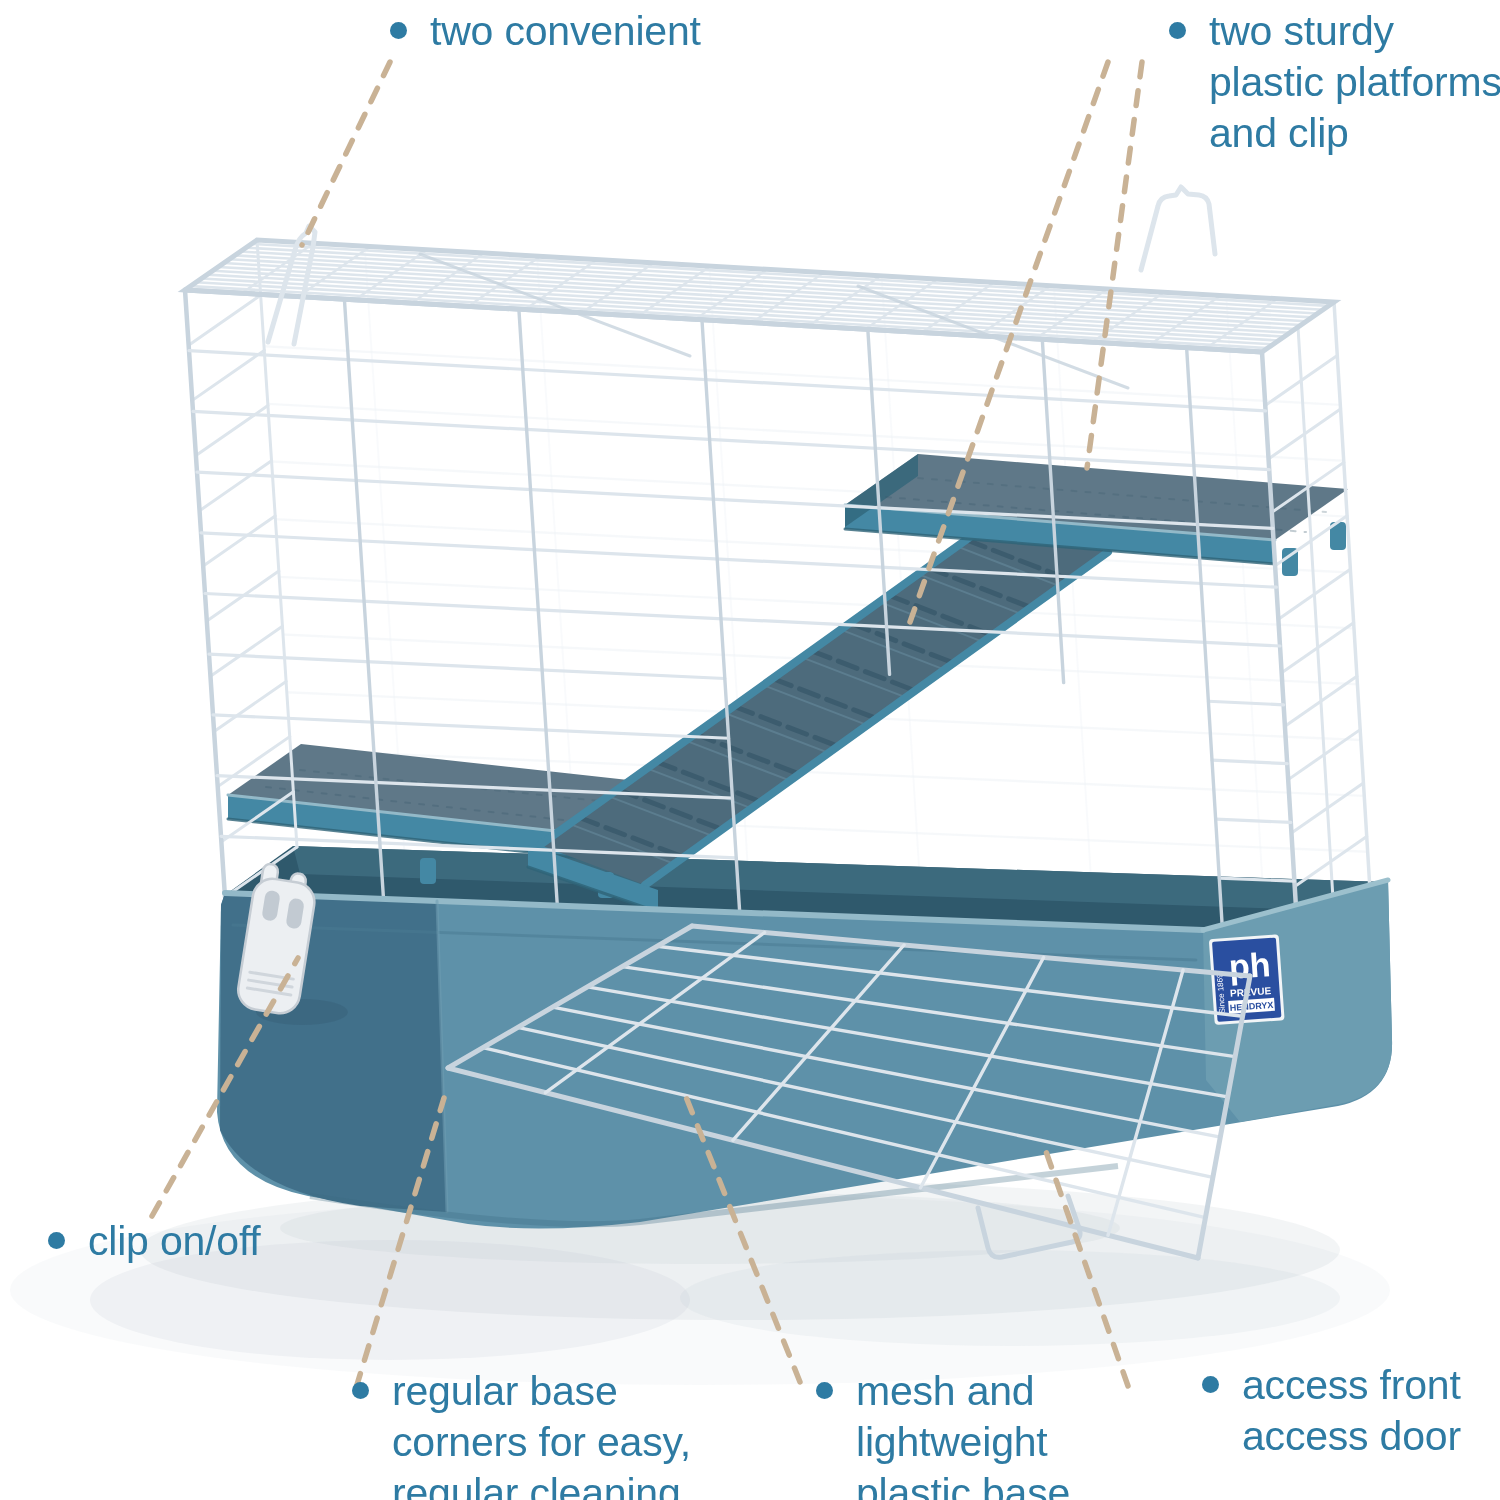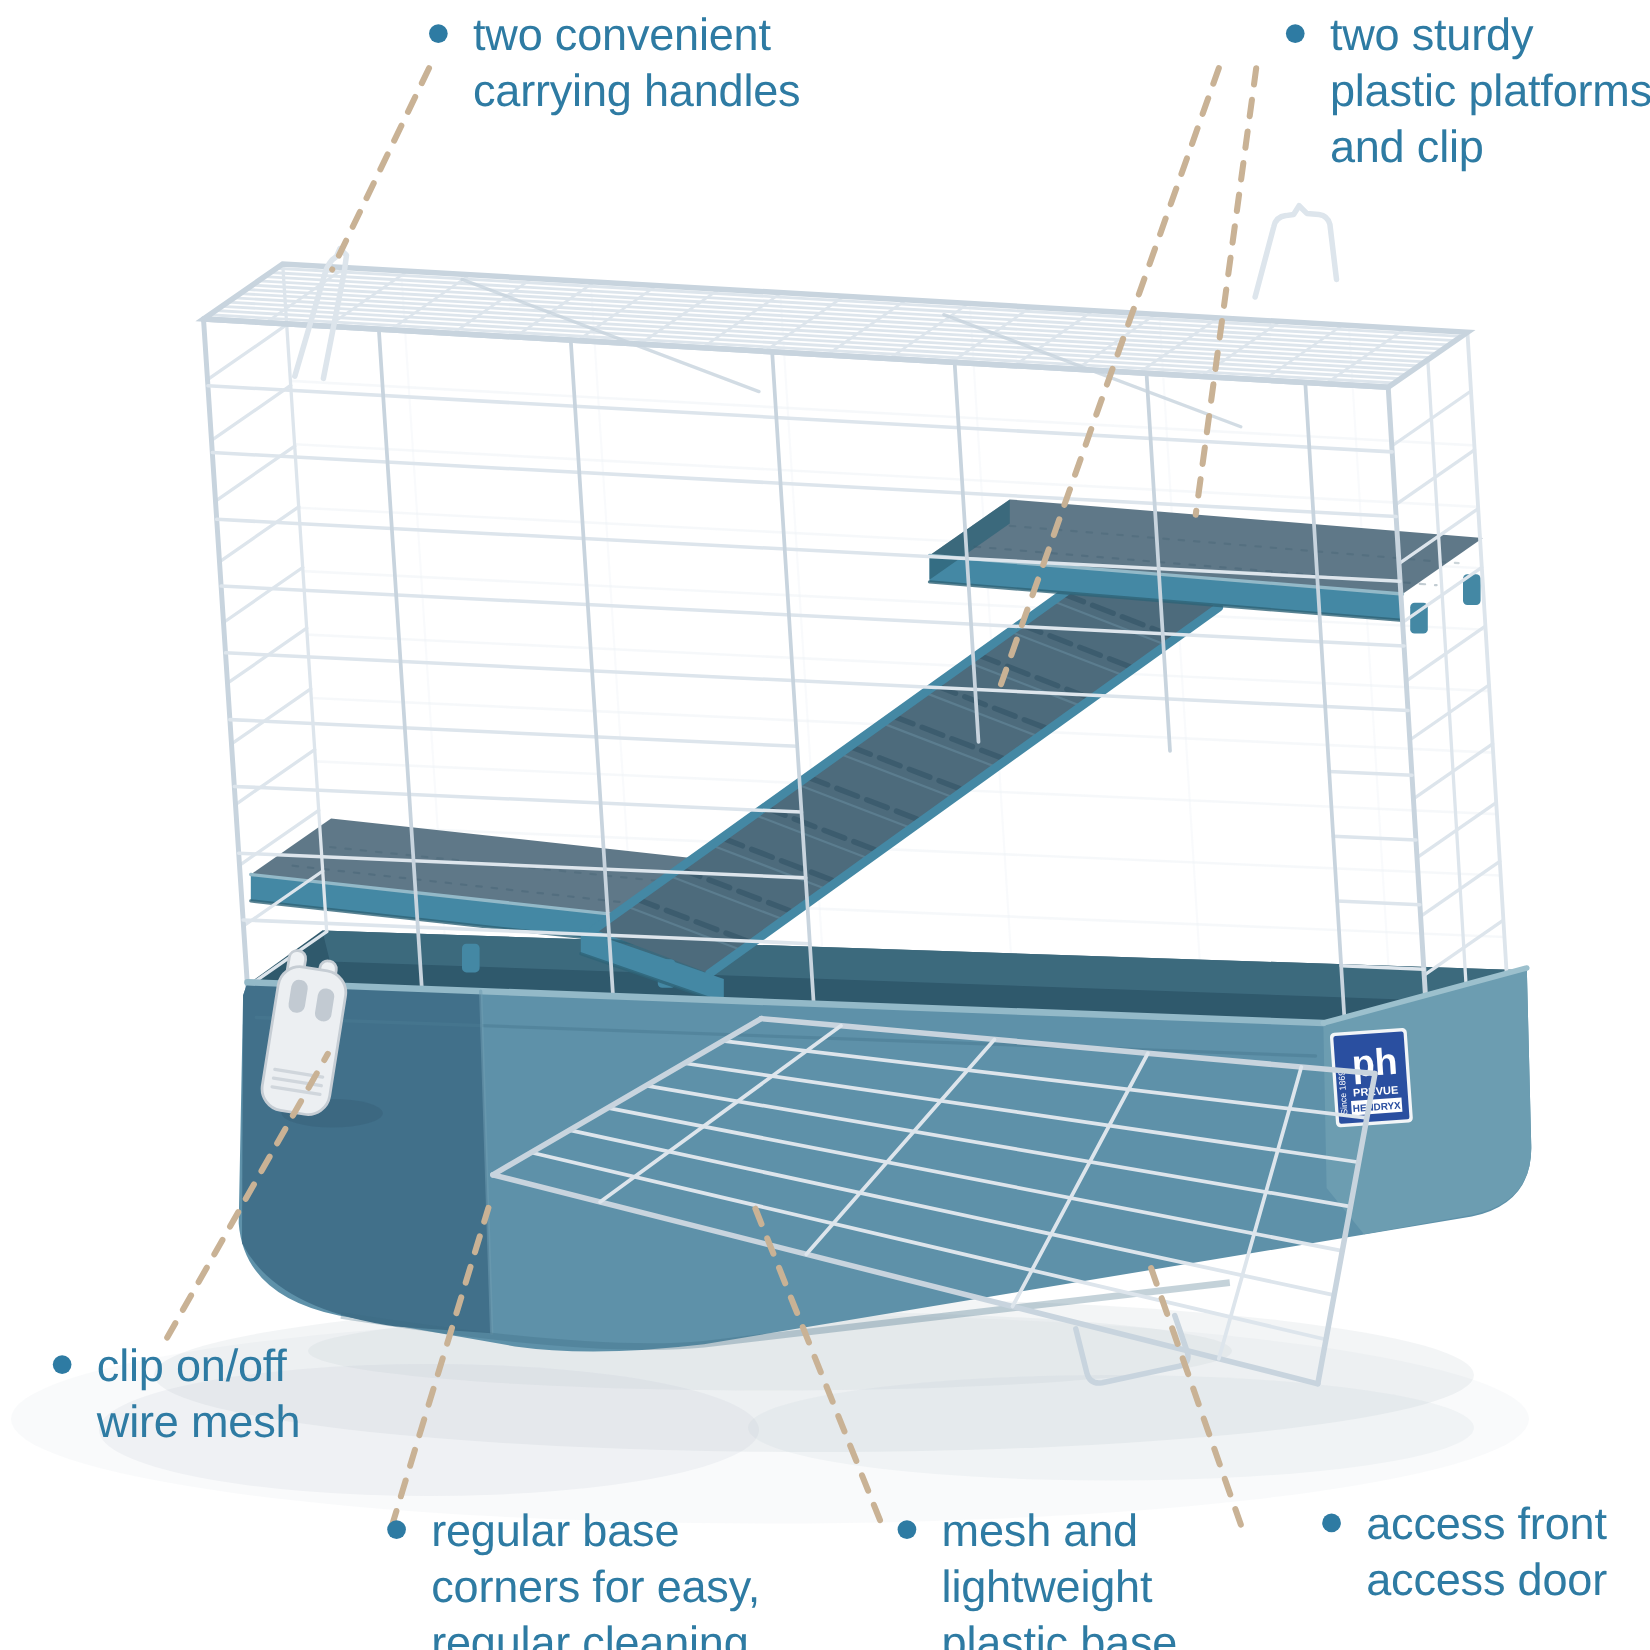--- a/index.html
+++ b/index.html
@@ -252,32 +252,30 @@
         <line x1="152" y1="1216" x2="298" y2="958" stroke="#c9b295" stroke-width="5.5" stroke-linecap="round" stroke-dasharray="15 14"></line>
         <line x1="356" y1="1388" x2="444" y2="1098" stroke="#c9b295" stroke-width="5.5" stroke-linecap="round" stroke-dasharray="15 14"></line>
         <line x1="800" y1="1382" x2="684" y2="1092" stroke="#c9b295" stroke-width="5.5" stroke-linecap="round" stroke-dasharray="15 14"></line>
         <line x1="1128" y1="1386" x2="1042" y2="1140" stroke="#c9b295" stroke-width="5.5" stroke-linecap="round" stroke-dasharray="15 14"></line>
       </g>
     </svg>
 
   <div class="callout" style="left:430px;top:6px;">
     <span class="dot"></span>
     <span class="ln">two convenient</span>
-    <span class="ln">carrying handles</span>
   </div>
   <div class="callout" style="left:1209px;top:6px;">
     <span class="dot"></span>
     <span class="ln">two sturdy</span>
     <span class="ln">plastic platforms</span>
     <span class="ln">and clip</span>
   </div>
   <div class="callout" style="left:88px;top:1216px;">
     <span class="dot"></span>
     <span class="ln">clip on/off</span>
-    <span class="ln">wire mesh</span>
   </div>
   <div class="callout" style="left:392px;top:1366px;">
     <span class="dot"></span>
     <span class="ln">regular base</span>
     <span class="ln">corners for easy,</span>
     <span class="ln">regular cleaning</span>
   </div>
   <div class="callout" style="left:856px;top:1366px;">
     <span class="dot"></span>
     <span class="ln">mesh and</span>

